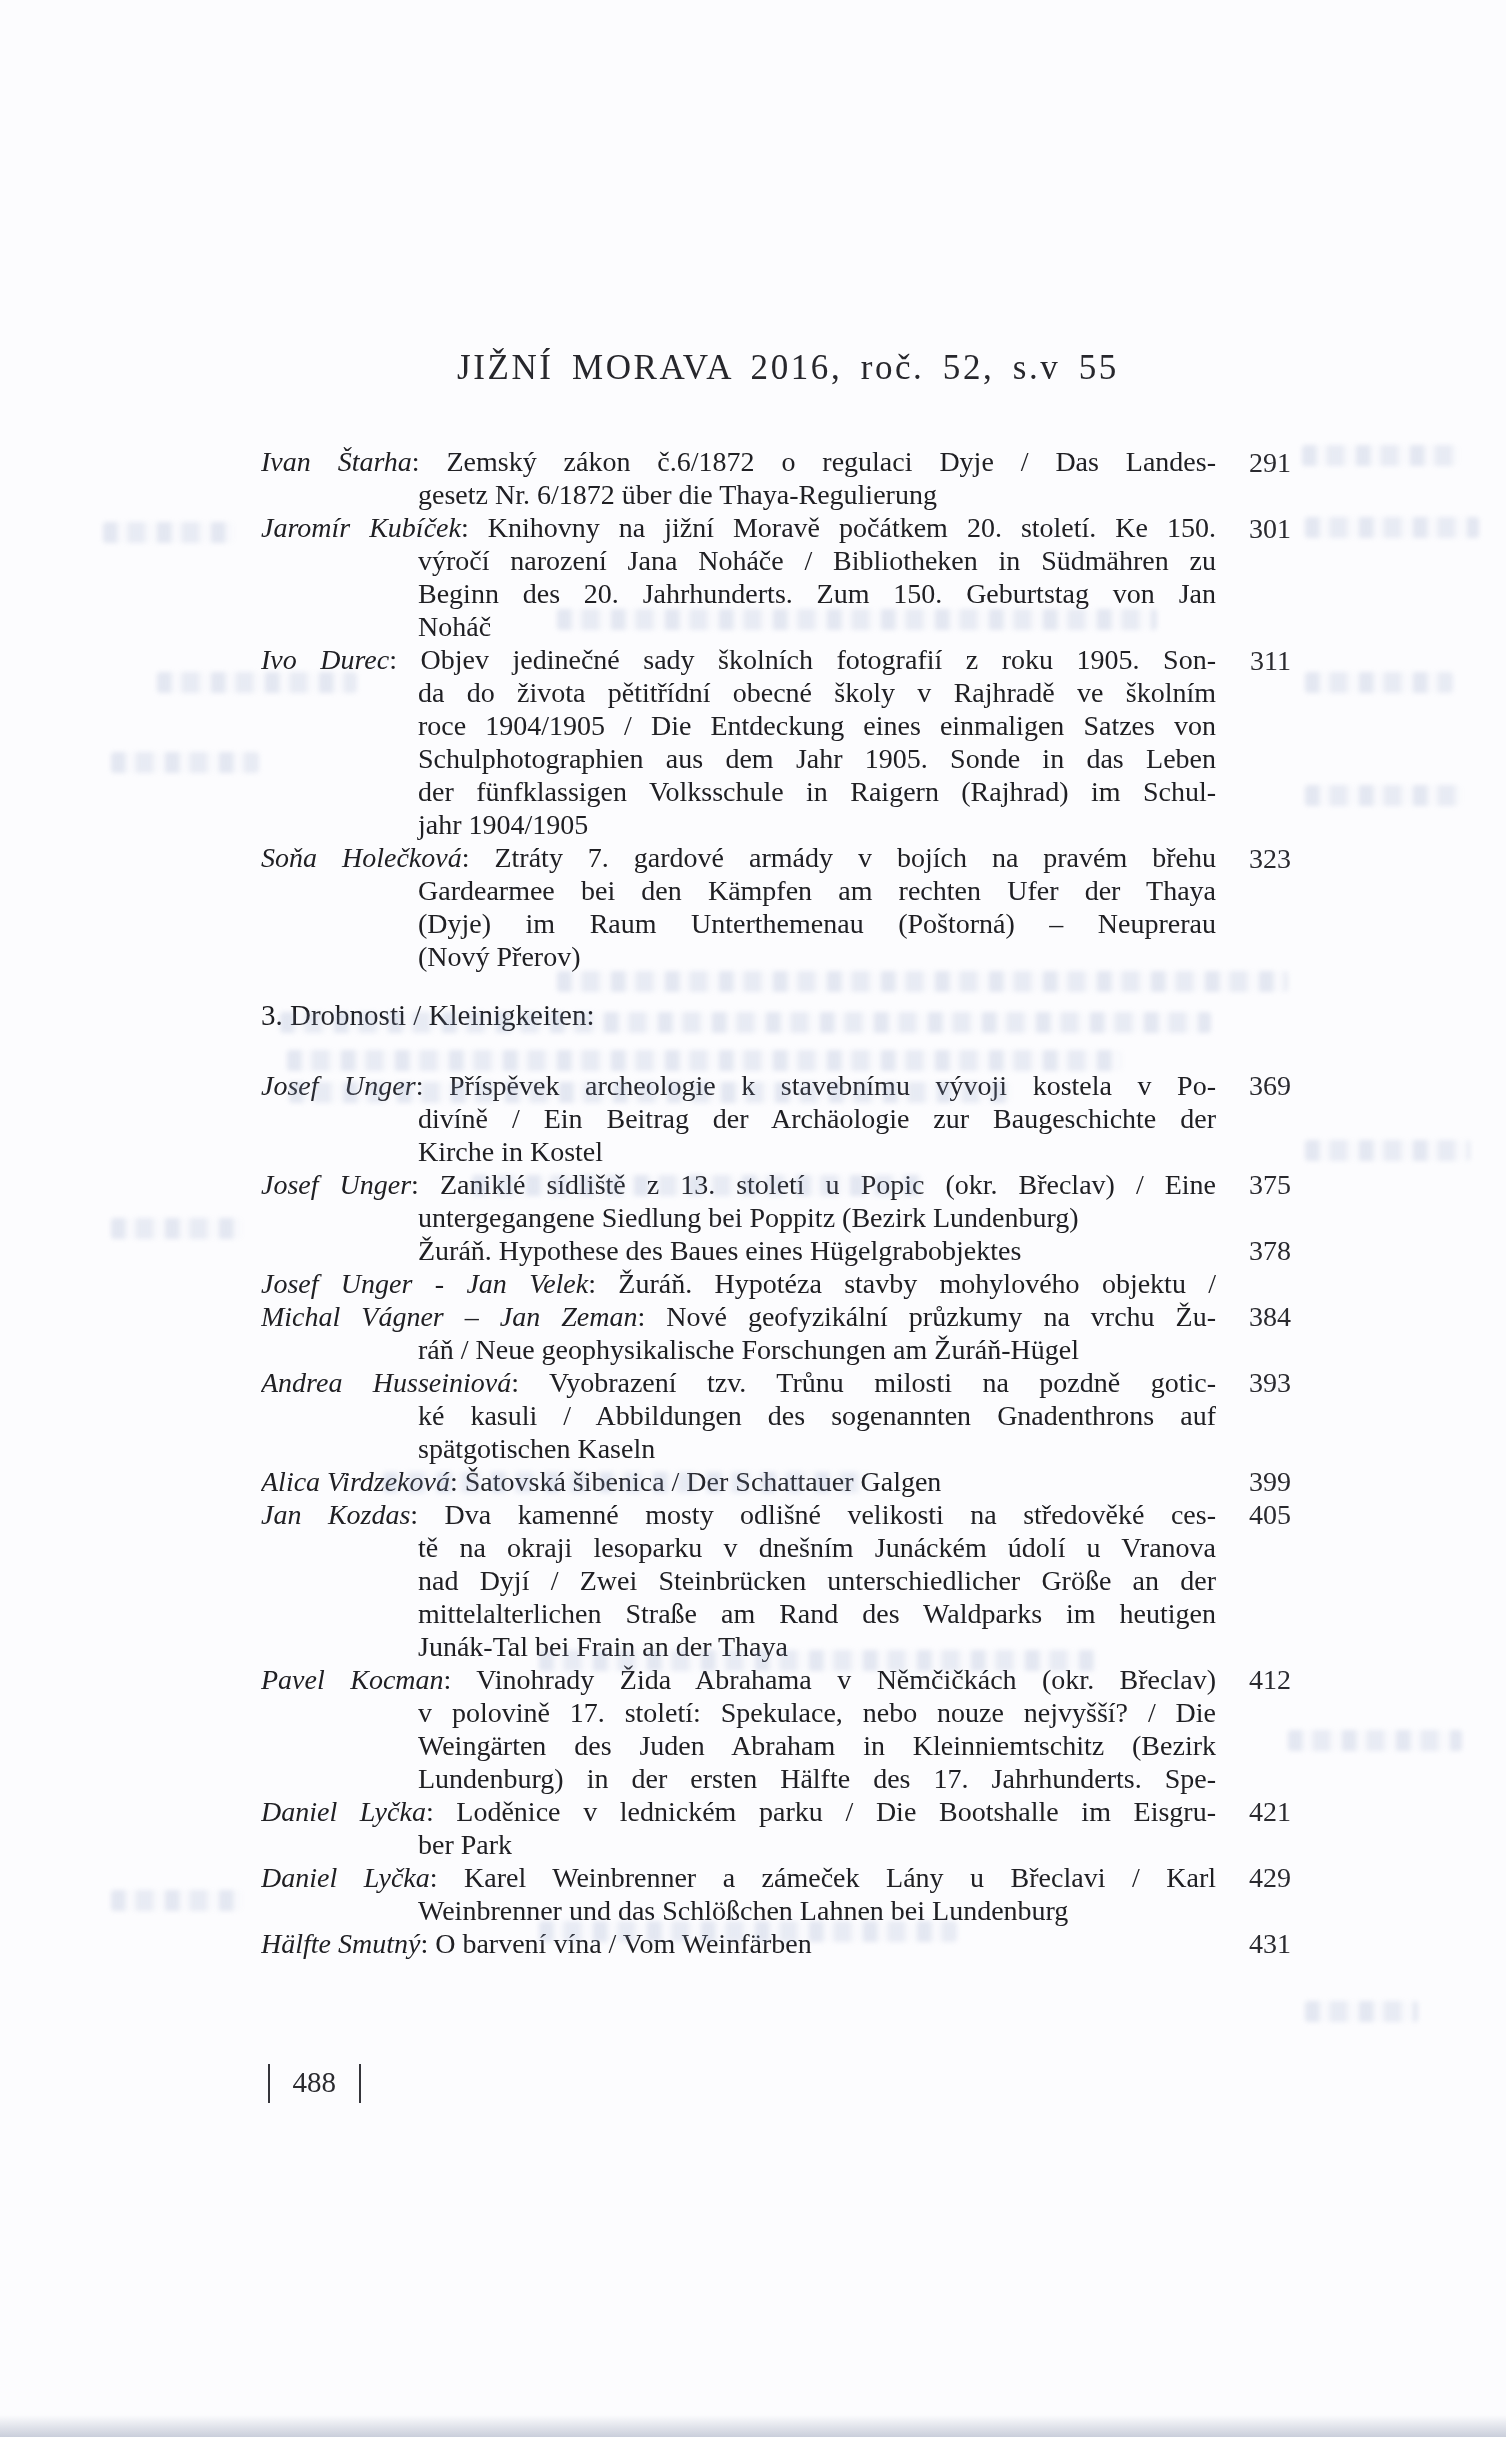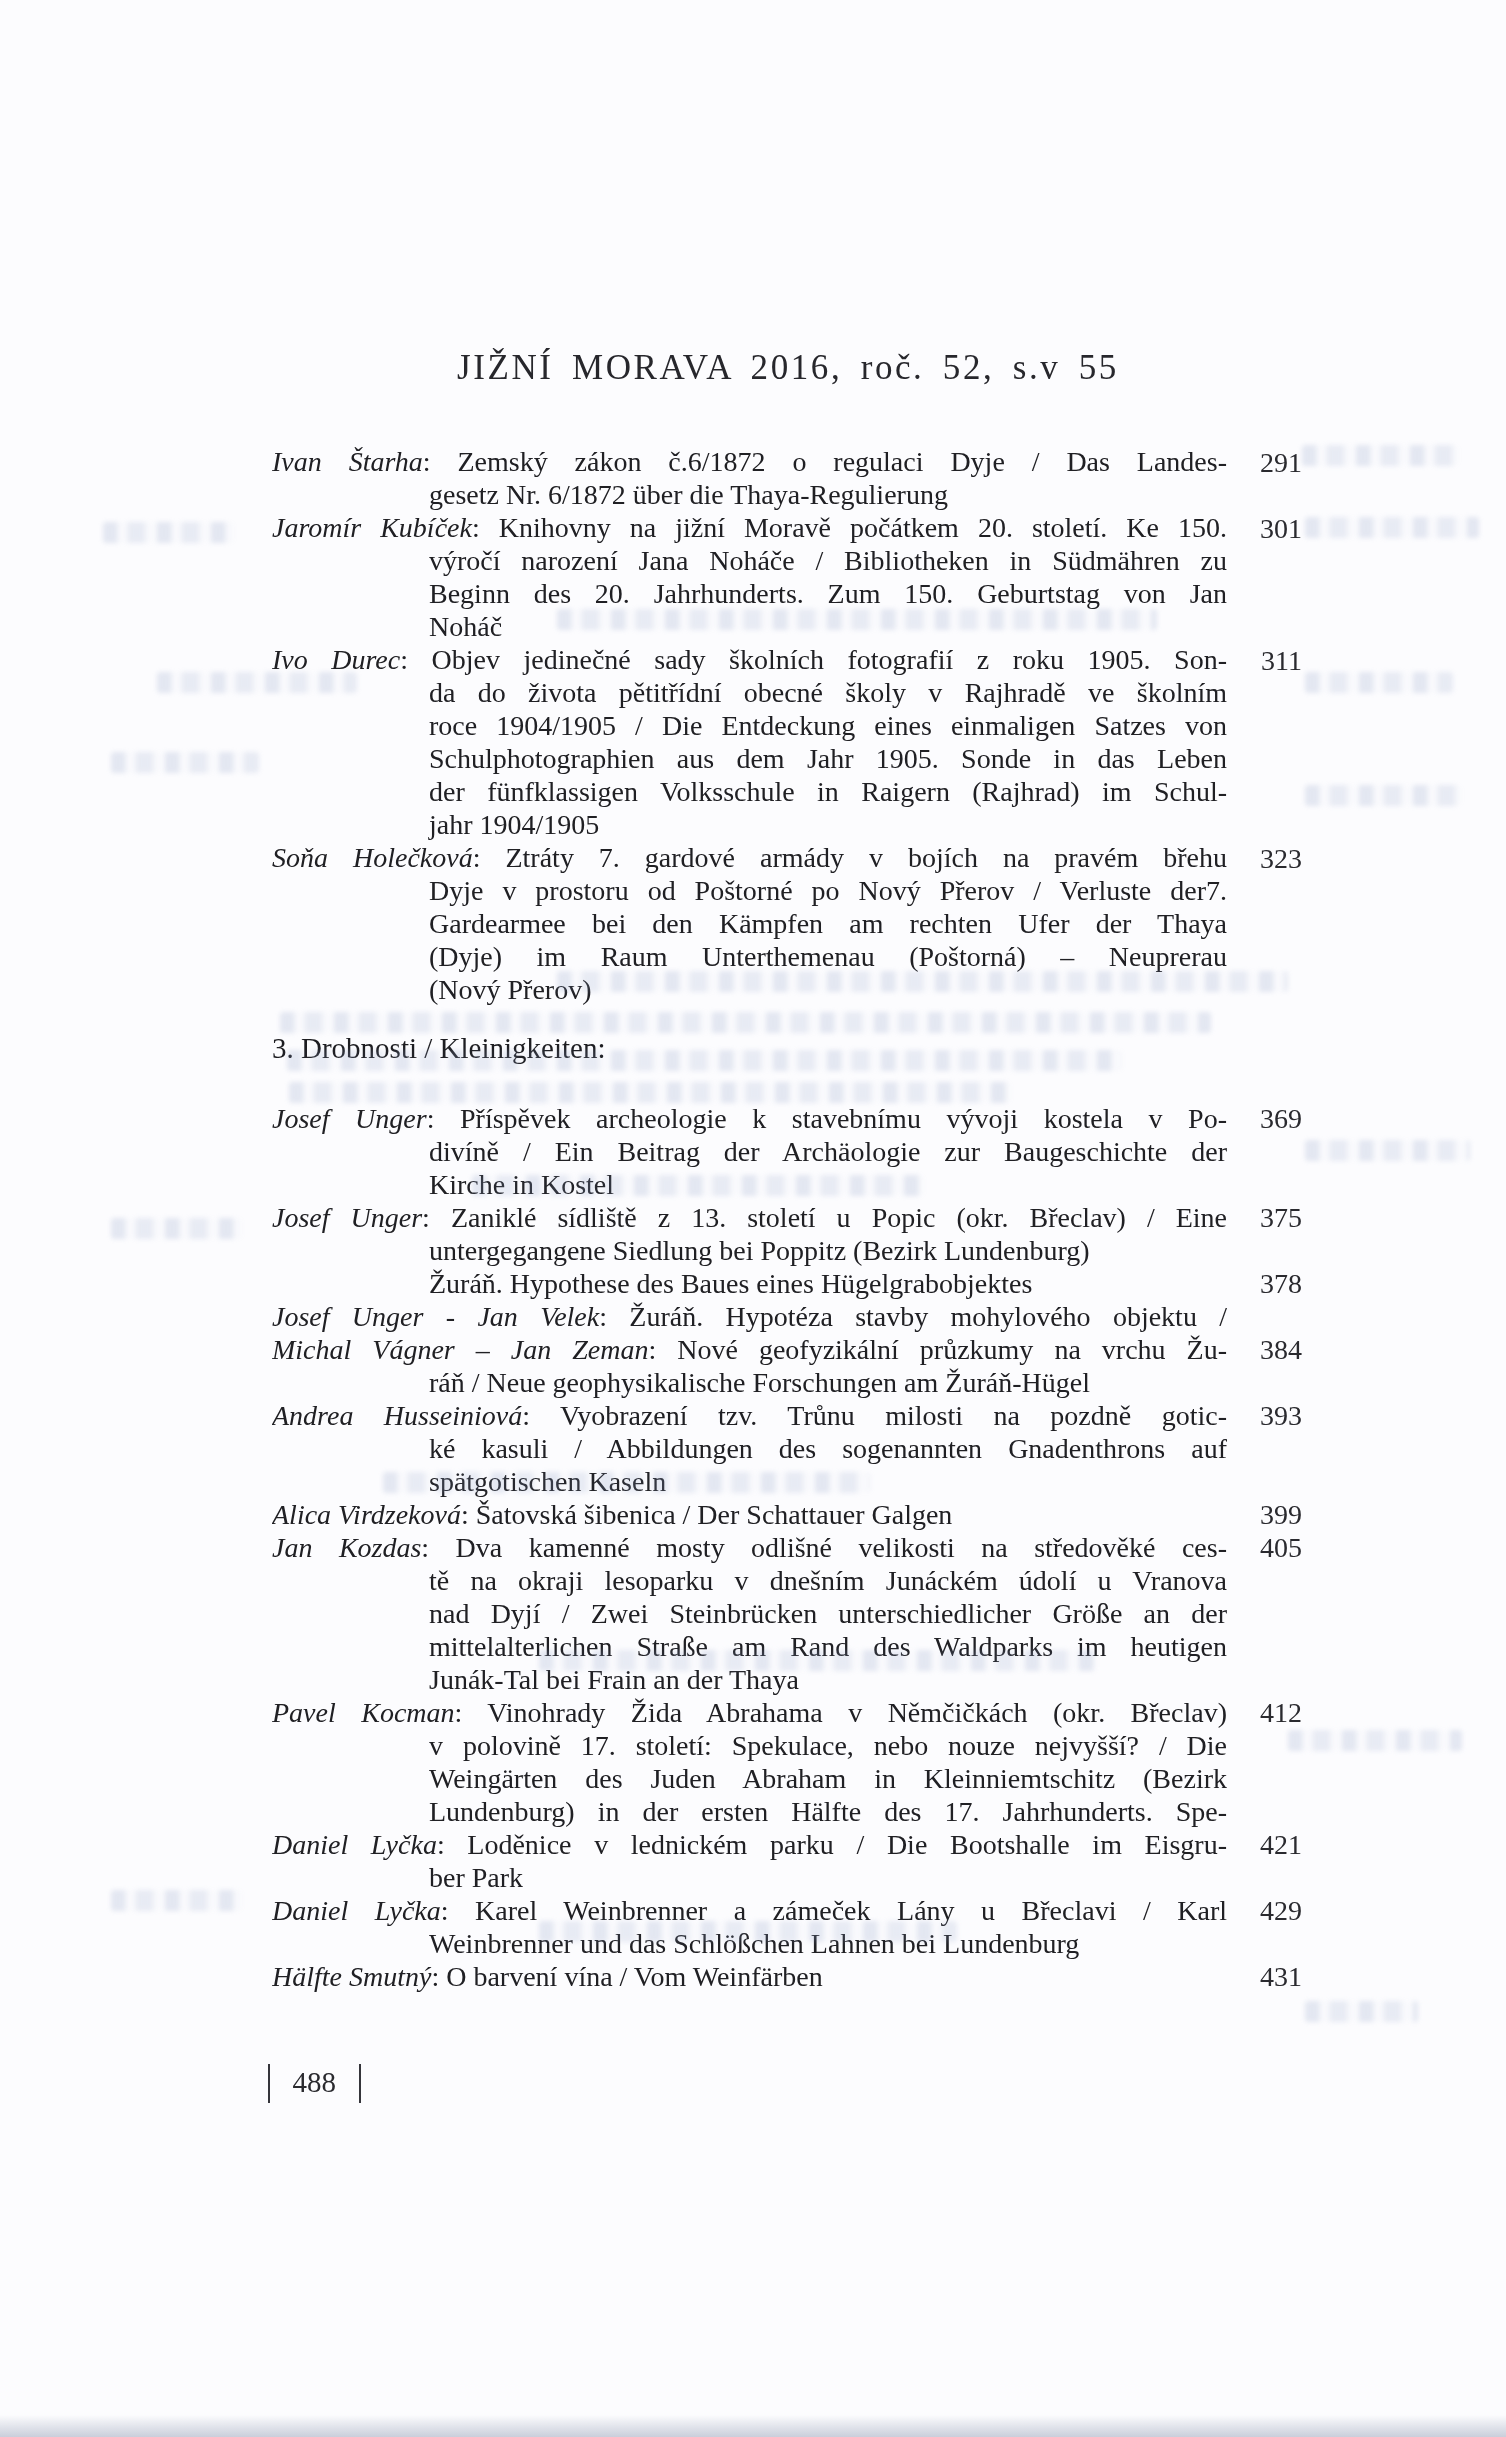--- a/index.html
+++ b/index.html
@@ -8,21 +8,21 @@
     background:#fcfcfe;
     font-family:"Liberation Serif","DejaVu Serif",serif;
     color:#202024;
   }
   .page{position:absolute;inset:0;border-radius:20px;}
   .title{
     position:absolute;left:70px;top:348px;width:1436px;
     text-align:center;font-size:35px;letter-spacing:2.6px;word-spacing:7px;
     color:#27272c;
   }
-  .toc{position:absolute;left:272px;top:445px;width:955px;font-size:28px;}
+  .toc{position:absolute;left:261px;top:445px;width:955px;font-size:28px;}
   .entry{position:relative;}
   .line{
     line-height:33px;height:33px;overflow:hidden;
     padding-left:157px;text-indent:0;
   }
   .line.first{padding-left:0;}
   .line.just{text-align:justify;text-align-last:justify;}
   .author{font-style:italic;}
   .pg{position:absolute;right:-75px;top:0.9px;line-height:33px;color:#2a2a2f;}
   .section-heading{
@@ -72,21 +72,20 @@
         <div class="line first just"><span class="author">Ivo Durec</span>: Objev jedinečné sady školních fotografií z roku 1905. Son-</div>
         <div class="line just">da do života pětitřídní obecné školy v Rajhradě ve školním</div>
         <div class="line just">roce 1904/1905 / Die Entdeckung eines einmaligen Satzes von</div>
         <div class="line just">Schulphotographien aus dem Jahr 1905. Sonde in das Leben</div>
         <div class="line just">der fünfklassigen Volksschule in Raigern (Rajhrad) im Schul-</div>
         <div class="line">jahr 1904/1905</div>
         <span class="pg">311</span>
       </div>
       <div class="entry">
         <div class="line first just"><span class="author">Soňa Holečková</span>: Ztráty 7. gardové armády v bojích na pravém břehu</div>
-        <div class="line just">Dyje v prostoru od Poštorné po Nový Přerov / Verluste der7.</div>
         <div class="line just">Gardearmee bei den Kämpfen am rechten Ufer der Thaya</div>
         <div class="line just">(Dyje) im Raum Unterthemenau (Poštorná) – Neuprerau</div>
         <div class="line">(Nový Přerov)</div>
         <span class="pg">323</span>
       </div>
       <div class="section-heading">3. Drobnosti / Kleinigkeiten:</div>
       <div class="entry">
         <div class="line first just"><span class="author">Josef Unger</span>: Příspěvek archeologie k stavebnímu vývoji kostela v Po-</div>
         <div class="line just">divíně / Ein Beitrag der Archäologie zur Baugeschichte der</div>
         <div class="line">Kirche in Kostel</div>

